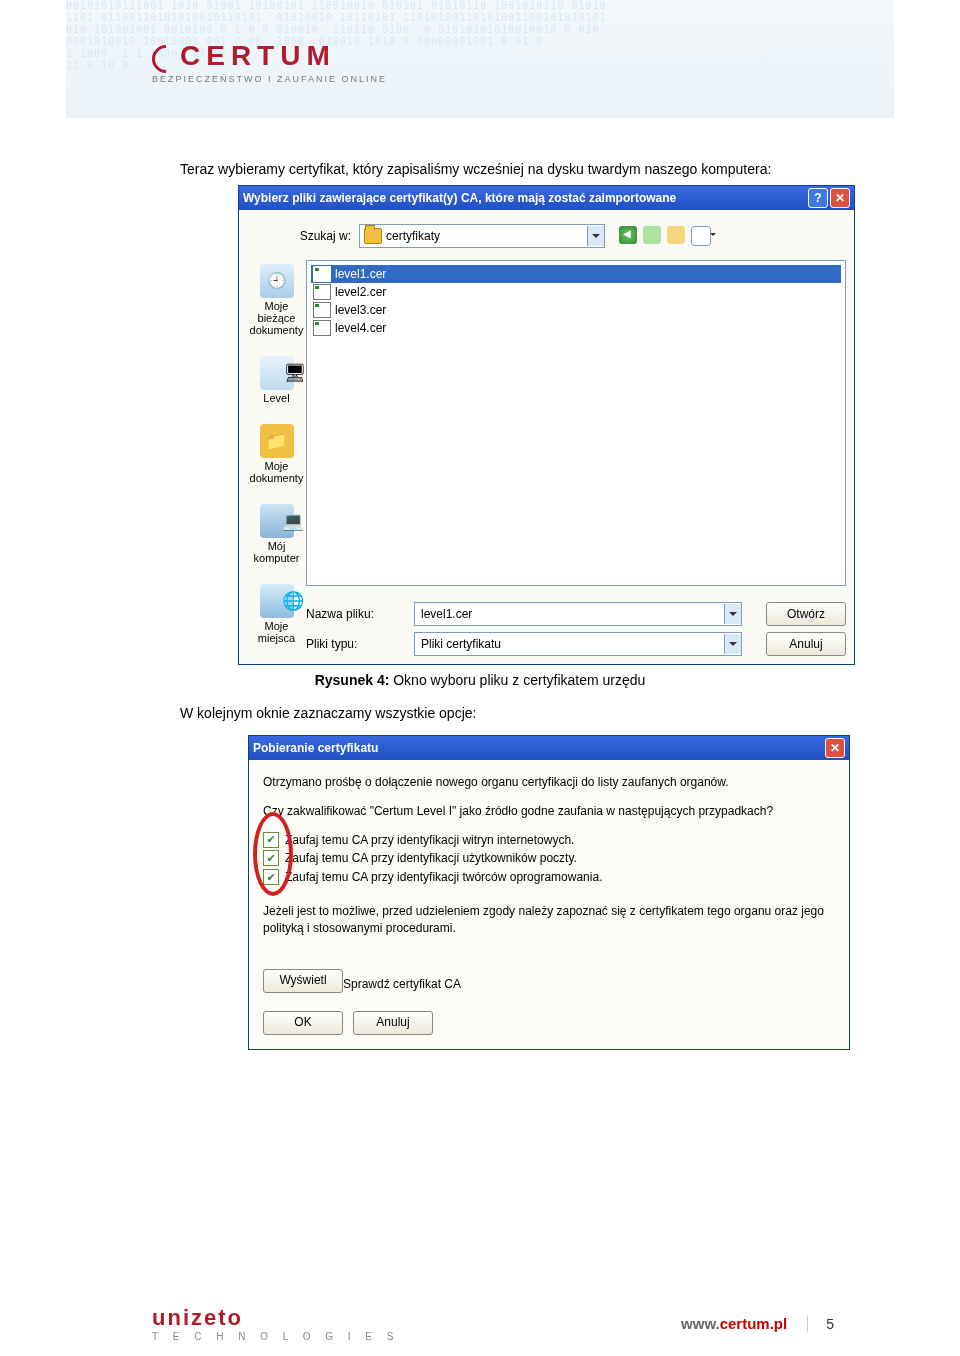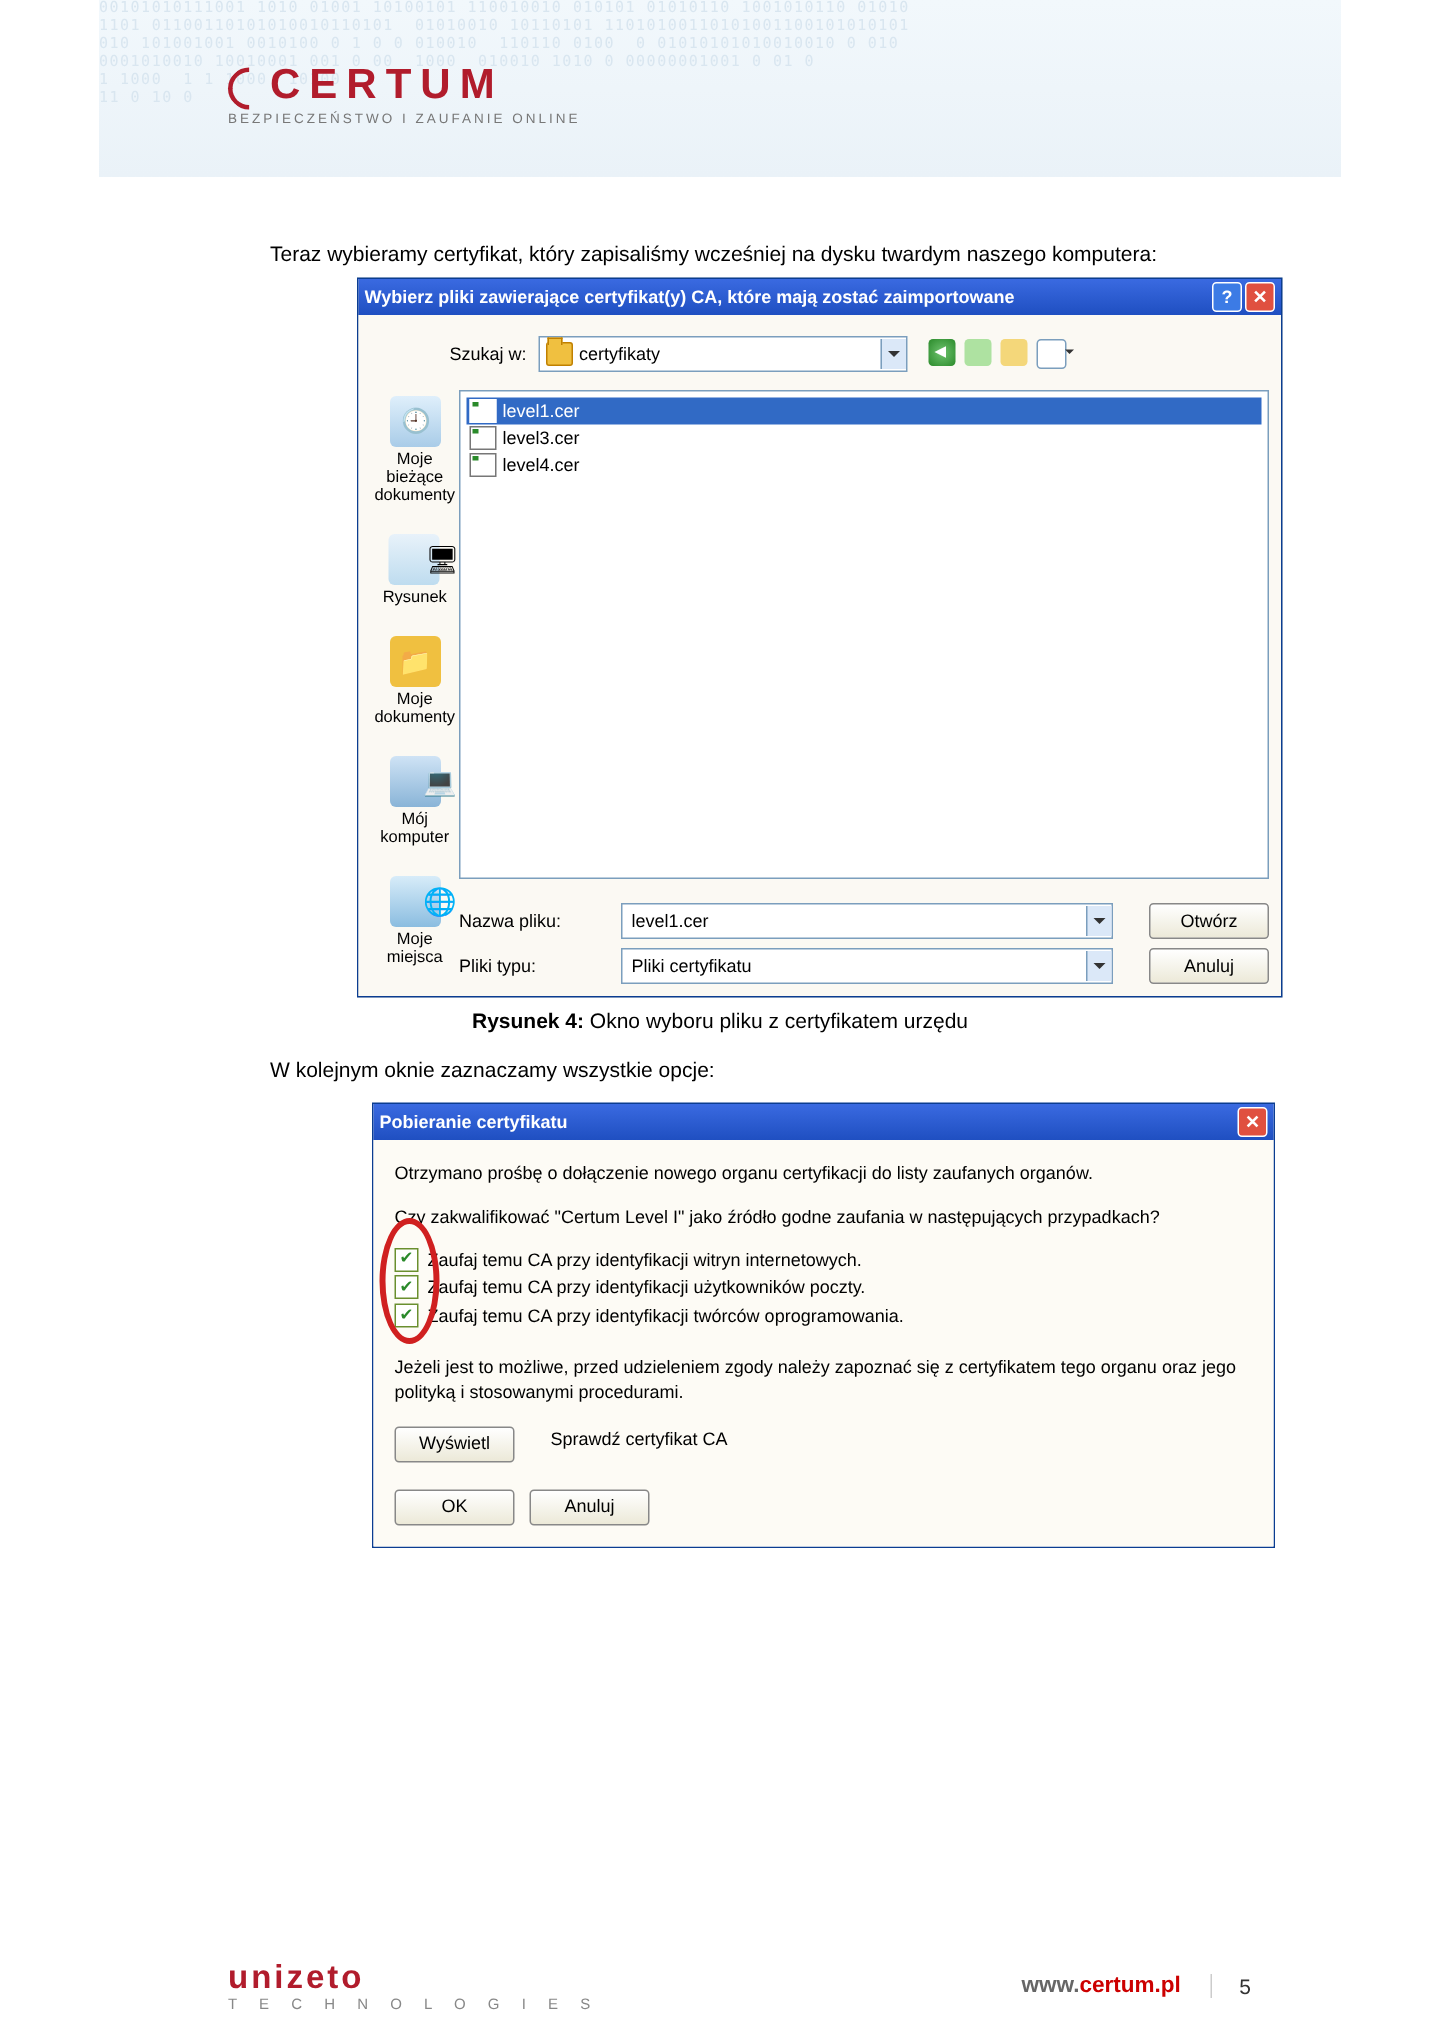--- a/index.html
+++ b/index.html
@@ -69,21 +69,21 @@
 .caption{position:absolute;width:100%;text-align:center;font-size:14px;}
 .caption .b{font-weight:bold;}
 
 .dialog2{position:absolute;left:182px;top:735px;width:600px;border:1px solid #0b3d91;}
 .dialog2 .titlebar{justify-content:space-between;}
 .d2body{background:#fdfbf5;padding:14px;font-size:12px;line-height:1.4;color:#000;}
 .d2 p{margin:0 0 12px 0;}
 .check-row{display:flex;align-items:flex-start;gap:6px;margin:2px 0;font-size:12px;}
 .chk{width:14px;height:14px;background:#fff;border:1px solid #6a8f2e;display:flex;align-items:center;justify-content:center;font-size:11px;color:#2a8a2a;flex:0 0 auto;}
 .circle{position:absolute;width:32px;height:76px;border:4px solid #d02020;border-radius:50%;}
-.subrow{display:flex;align-items:flex-start;margin-top:14px;gap:24px;}
+.subrow{display:flex;align-items:flex-end;margin-top:32px;gap:0;}
 .d2-btns{display:flex;justify-content:flex-start;gap:10px;margin-top:18px;}
 
 .footer{position:absolute;bottom:14px;left:0;width:100%;display:flex;align-items:center;padding:0 60px 0 86px;box-sizing:border-box;}
 .unizeto{display:flex;flex-direction:column;}
 .uz-top{font-family:Arial,sans-serif;font-weight:bold;color:#b11c2c;font-size:22px;letter-spacing:2px;}
 .uz-sub{font-size:10px;color:#888;letter-spacing:6px;}
 .footer-right{margin-left:auto;display:flex;align-items:center;gap:20px;}
 .url{color:#c00;font-weight:bold;font-size:15px;}
 .url .w{color:#666;}
 .pnum{font-size:14px;color:#333;border-left:1px solid #ccc;padding-left:18px;}
@@ -136,40 +136,44 @@
         </div>
       </div>
       <div class="main-area">
         <div class="places">
           <div class="place">
               <div class="pi recent"></div>
               <span>Moje bieżące dokumenty</span>
             </div>
           <div class="place">
               <div class="pi desktop"></div>
-              <span>Rysunek</span>
+              <span>Level</span>
             </div>
           <div class="place">
               <div class="pi docs"></div>
               <span>Moje dokumenty</span>
             </div>
           <div class="place">
               <div class="pi comp"></div>
               <span>Mój komputer</span>
             </div>
           <div class="place">
               <div class="pi net"></div>
               <span>Moje miejsca</span>
             </div>
         </div>
         <div style="flex:1;display:flex;flex-direction:column;">
           <div class="file-area">
             <div class="file-item sel">
                 <span class="cert-icon"></span>
                 <span>level1.cer</span>
+              </div>
+            <div class="file-item">
+                <span class="cert-icon"></span>
+                <span>level2.cer</span>
               </div>
             <div class="file-item">
                 <span class="cert-icon"></span>
                 <span>level3.cer</span>
               </div>
             <div class="file-item">
                 <span class="cert-icon"></span>
                 <span>level4.cer</span>
               </div>
           </div>

